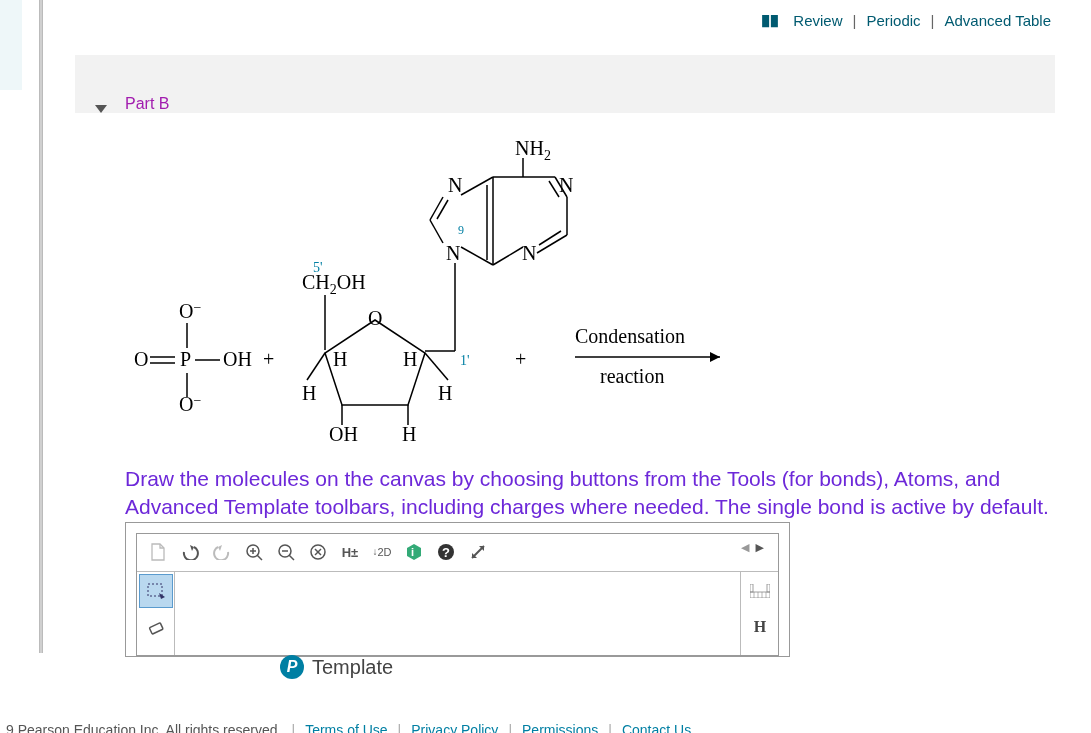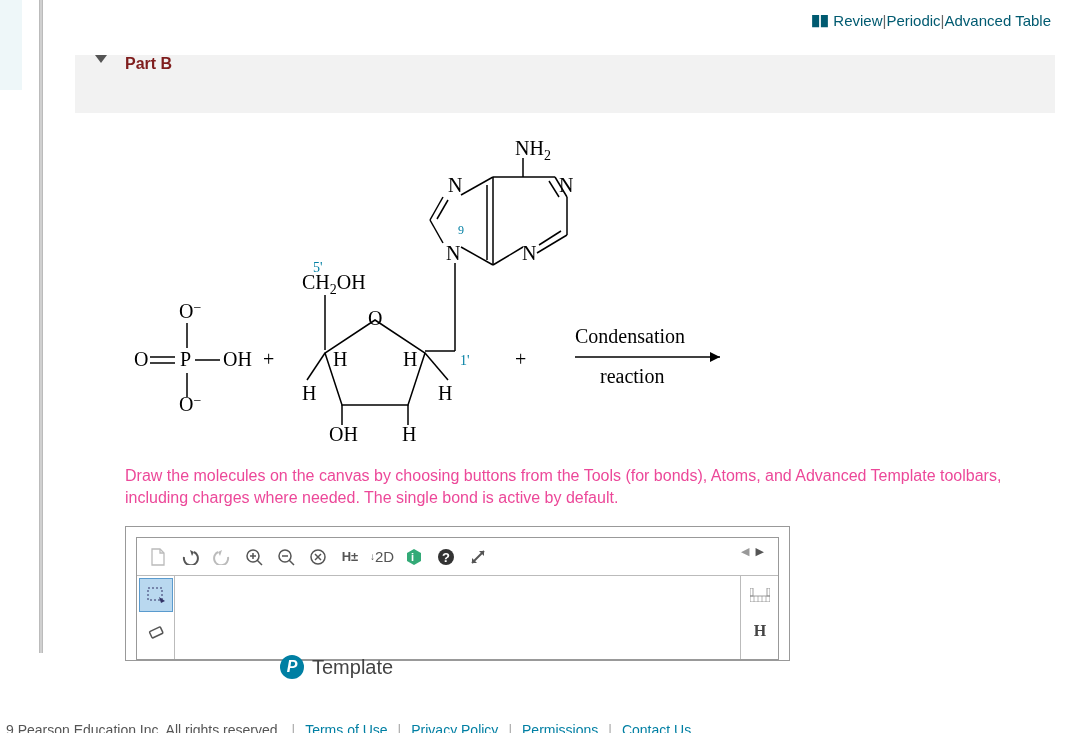--- a/index.html
+++ b/index.html
@@ -1,28 +1,28 @@
 <!DOCTYPE html>
 <html><head>
 <meta charset="utf-8">
 <style>
   * { box-sizing: border-box; margin: 0; padding: 0; }
   body { font-family: Arial, Helvetica, sans-serif; font-size: 14px; background: #fff; color: #333; }
   .page { width: 1091px; height: 733px; position: relative; overflow: hidden; }
   .left-edge { position: absolute; left: 0; top: 0; width: 22px; height: 90px; background: #eef7f9; }
   .vline { position: absolute; left: 39px; top: 0; height: 653px; width: 4px; background: #d0d0d0; border-left:1px solid #bbb;border-right:1px solid #bbb;}
-  .toplinks { position: absolute; right: 40px; top: 12px; font-size: 15px; color: #005a70; display: flex; gap: 0; align-items: center; }
+  .toplinks { position: absolute; right: 40px; top: 12px; font-size: 15px; color: #005a70; display: flex; gap: 10px; align-items: center; }
   .toplinks a { color: #005a70; text-decoration: none; }
   .toplinks .sep { color: #666; }
   .book-icon { width:18px;height:14px; display:inline-block; margin-right:4px; }
-  .part-header { position: absolute; left: 75px; top: 55px; width: 980px; height: 58px; background: #f2f2f2; display: flex; align-items: flex-start; padding-left: 20px; font-weight: bold; font-size: 16px; color: #7f1d1d; }
+  .part-header { position: absolute; left: 75px; top: 55px; width: 980px; height: 58px; background: #f2f2f2; display: flex; align-items: flex-end; padding-left: 20px; font-weight: normal; font-size: 16px; color: #a21caf; }
   .caret-down { width:0;height:0;border-left:6px solid transparent;border-right:6px solid transparent;border-top:8px solid #555;margin-right:18px;}
   .content { position: absolute; left: 125px; top: 125px; width: 930px; }
   .reaction-svg { display:block; margin-bottom:20px; }
-  .instruction { font-size: 16px; color: #ec4899; line-height: 1.35; margin-bottom: 18px; }
+  .instruction { font-size: 21px; color: #6d28d9; line-height: 1.35; }
   .drawer { width: 665px; height: 135px; border: 1px solid #999; background: #fff; position: relative; overflow:hidden;}
   .drawer-inner { position:absolute; left:10px; top:10px; right:10px; bottom:0; border:1px solid #999; }
   .top-tb { height: 38px; border-bottom:1px solid #bbb; display:flex; align-items:center; padding:0 6px; background:#fff; gap:2px;}
   .tb-btn { width:30px; height:30px; display:flex; align-items:center; justify-content:center; color:#555; font-size:15px; cursor:pointer; border-radius:2px;}
   .tb-btn.disabled { color:#bbb; }
   .tb-btn svg { display:block; }
   .left-tb { position:absolute; left:0; top:38px; bottom:0; width:38px; border-right:1px solid #bbb; background:#fff; }
   .right-tb { position:absolute; right:0; top:38px; bottom:0; width:38px; border-left:1px solid #bbb; background:#fff;}
   .side-btn { width:34px; height:34px; margin:2px; display:flex; align-items:center; justify-content:center; cursor:pointer; font-size:14px; color:#444;}
   .side-btn.sel { background:#b9d8ef; border:1px solid #5a9bce; }
@@ -177,21 +177,21 @@
               </svg>
             </div>
           <div class="tb-btn">
               <svg width="18" height="18">
                 <circle cx="9" cy="9" r="7" fill="none" stroke="#555" stroke-width="1.5"></circle>
                 <line x1="6" y1="6" x2="12" y2="12" stroke="#555" stroke-width="1.5"></line>
                 <line x1="12" y1="6" x2="6" y2="12" stroke="#555" stroke-width="1.5"></line>
               </svg>
             </div>
           <div class="tb-btn" style="font-weight:bold;font-size:13px;">H±</div>
-          <div class="tb-btn" style="font-size:10px;line-height:1;">↓<span style="font-size:15px">2D</span></div>
+          <div class="tb-btn" style="font-size:10px;line-height:1;">↓<span style="font-size:11px">2D</span></div>
           <div class="tb-btn">
               <svg width="16" height="18">
                 <path d="M8 1 l7 4 v8 l-7 4 l-7 -4 v-8 z" fill="#3a7"></path>
                 <text x="5" y="13" fill="#fff" font-size="11" font-weight="bold">i</text>
               </svg>
             </div>
           <div class="tb-btn">
               <svg width="18" height="18">
                 <circle cx="9" cy="9" r="8" fill="#333"></circle>
                 <text x="5" y="14" fill="#fff" font-size="13" font-weight="bold">?</text>

